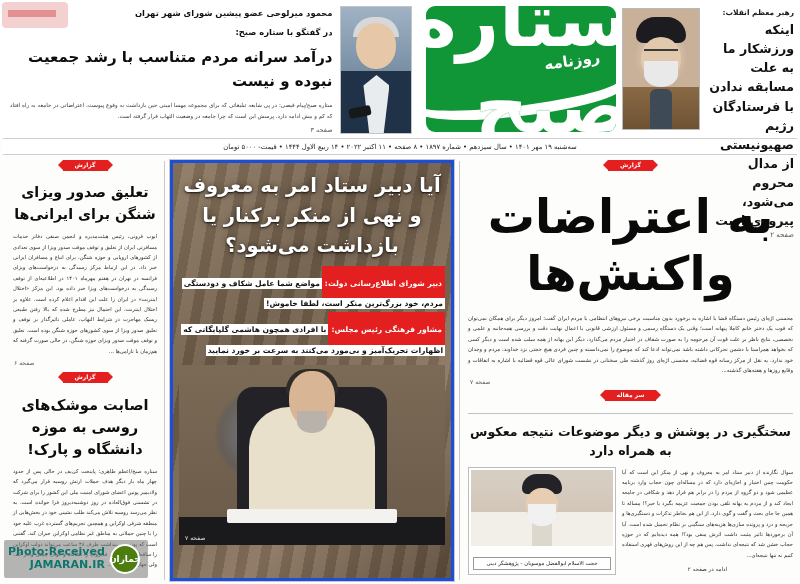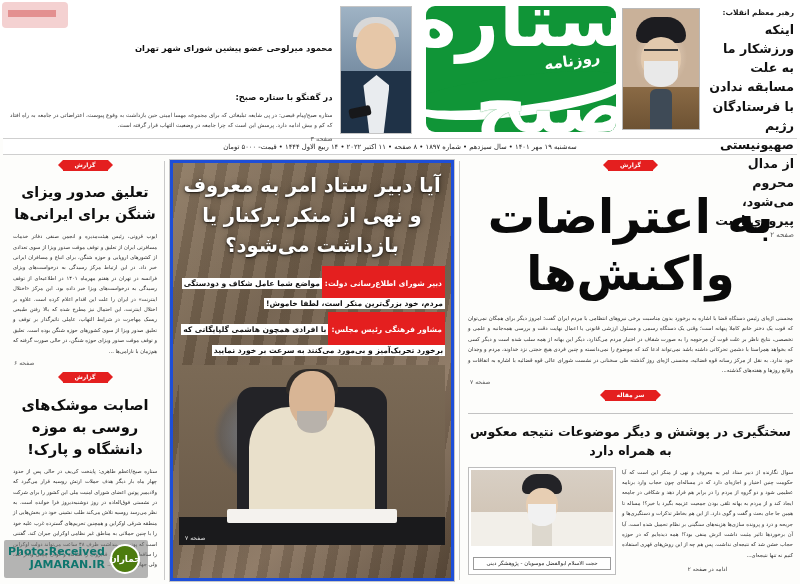--- a/index.html
+++ b/index.html
@@ -139,21 +139,20 @@
     flex: 1 1 auto;
     display: flex; flex-direction: row-reverse;
     gap: 8px; padding-top: 2px;
   }
   .interview-text {
     flex: 1 1 auto; text-align: right; padding-left: 4px;
   }
   .interview-kicker {
     font-size: 8.4px; font-weight: 700; color: #111; line-height: 1.7;
     margin-bottom: 5px;
-    margin-top: 35px;
   }
   .interview-head {
     font-size: 15px; font-weight: 700; color: #0d0d0d;
     line-height: 1.62; letter-spacing: -0.3px; margin-bottom: 7px;
   }
   .interview-lede {
     font-size: 5.6px; color: #3a3a3a; line-height: 1.85;
     text-align: justify;
   }
   .interview-pageref { font-size: 6.5px; color: #555; margin-top: 5px; }
@@ -482,20 +481,21 @@
         <div class="sweep2"></div>
         <div class="logo-word">ستاره صبح</div>
         <div class="logo-sub">روزنامه</div>
       </div>
     </div>
 
     <div class="interview-block">
       <div class="interview-text">
         <div class="interview-kicker">محمود میرلوحی عضو پیشین شورای شهر تهران</div>
         <div class="interview-kicker">در گفتگو با ستاره صبح:</div>
+        <div class="interview-head">درآمد سرانه مردم متناسب با رشد جمعیت نبوده و نیست</div>
         <div class="interview-lede">ستاره صبح/پیام قیصی: در پی شایعه تبلیغاتی که برای مجموعه مهسا امینی حین بازداشت به وقوع پیوست، اعتراضاتی در جامعه به راه افتاد که کم و بیش ادامه دارد. پرسش این است که چرا جامعه در وضعیت التهاب قرار گرفته است.</div>
         <div class="interview-pageref">صفحه ۳</div>
       </div>
       <div class="interview-photo">
         <div class="ip-suit"></div>
         <div class="ip-shirt"></div>
         <div class="ip-hair"></div>
         <div class="ip-face"></div>
         <div class="ip-mic"></div>
       </div>
@@ -558,21 +558,21 @@
         <div class="center-hero">
           <div class="hero-blur"></div>
 
           <div class="center-headline">آیا دبیر ستاد امر به معروف و نهی از منکر برکنار یا بازداشت می‌شود؟</div>
 
           <div class="quote">
             <span class="who">دبیر شورای اطلاع‌رسانی دولت:</span><span class="line">مواضع شما عامل شکاف و دودستگی مردم، خود بزرگ‌ترین منکر است، لطفا خاموش!</span>
           </div>
 
           <div class="quote">
-            <span class="who">مشاور فرهنگی رئیس مجلس:</span><span class="line">با افرادی همچون هاشمی گلپایگانی که برخورد تحریک‌آمیز و بی‌مورد می‌کنند به سرعت بر خورد نمایید</span>
+            <span class="who">مشاور فرهنگی رئیس مجلس:</span><span class="line">با افرادی همچون هاشمی گلپایگانی که اظهارات تحریک‌آمیز و بی‌مورد می‌کنند به سرعت بر خورد نمایید</span>
           </div>
 
           <div class="center-photo">
             <div class="cp-backlogo"></div>
             <div class="cp-chair"></div>
             <div class="cp-body"></div>
             <div class="cp-hair"></div>
             <div class="cp-head"></div>
             <div class="cp-beard"></div>
             <div class="cp-desk"></div>

